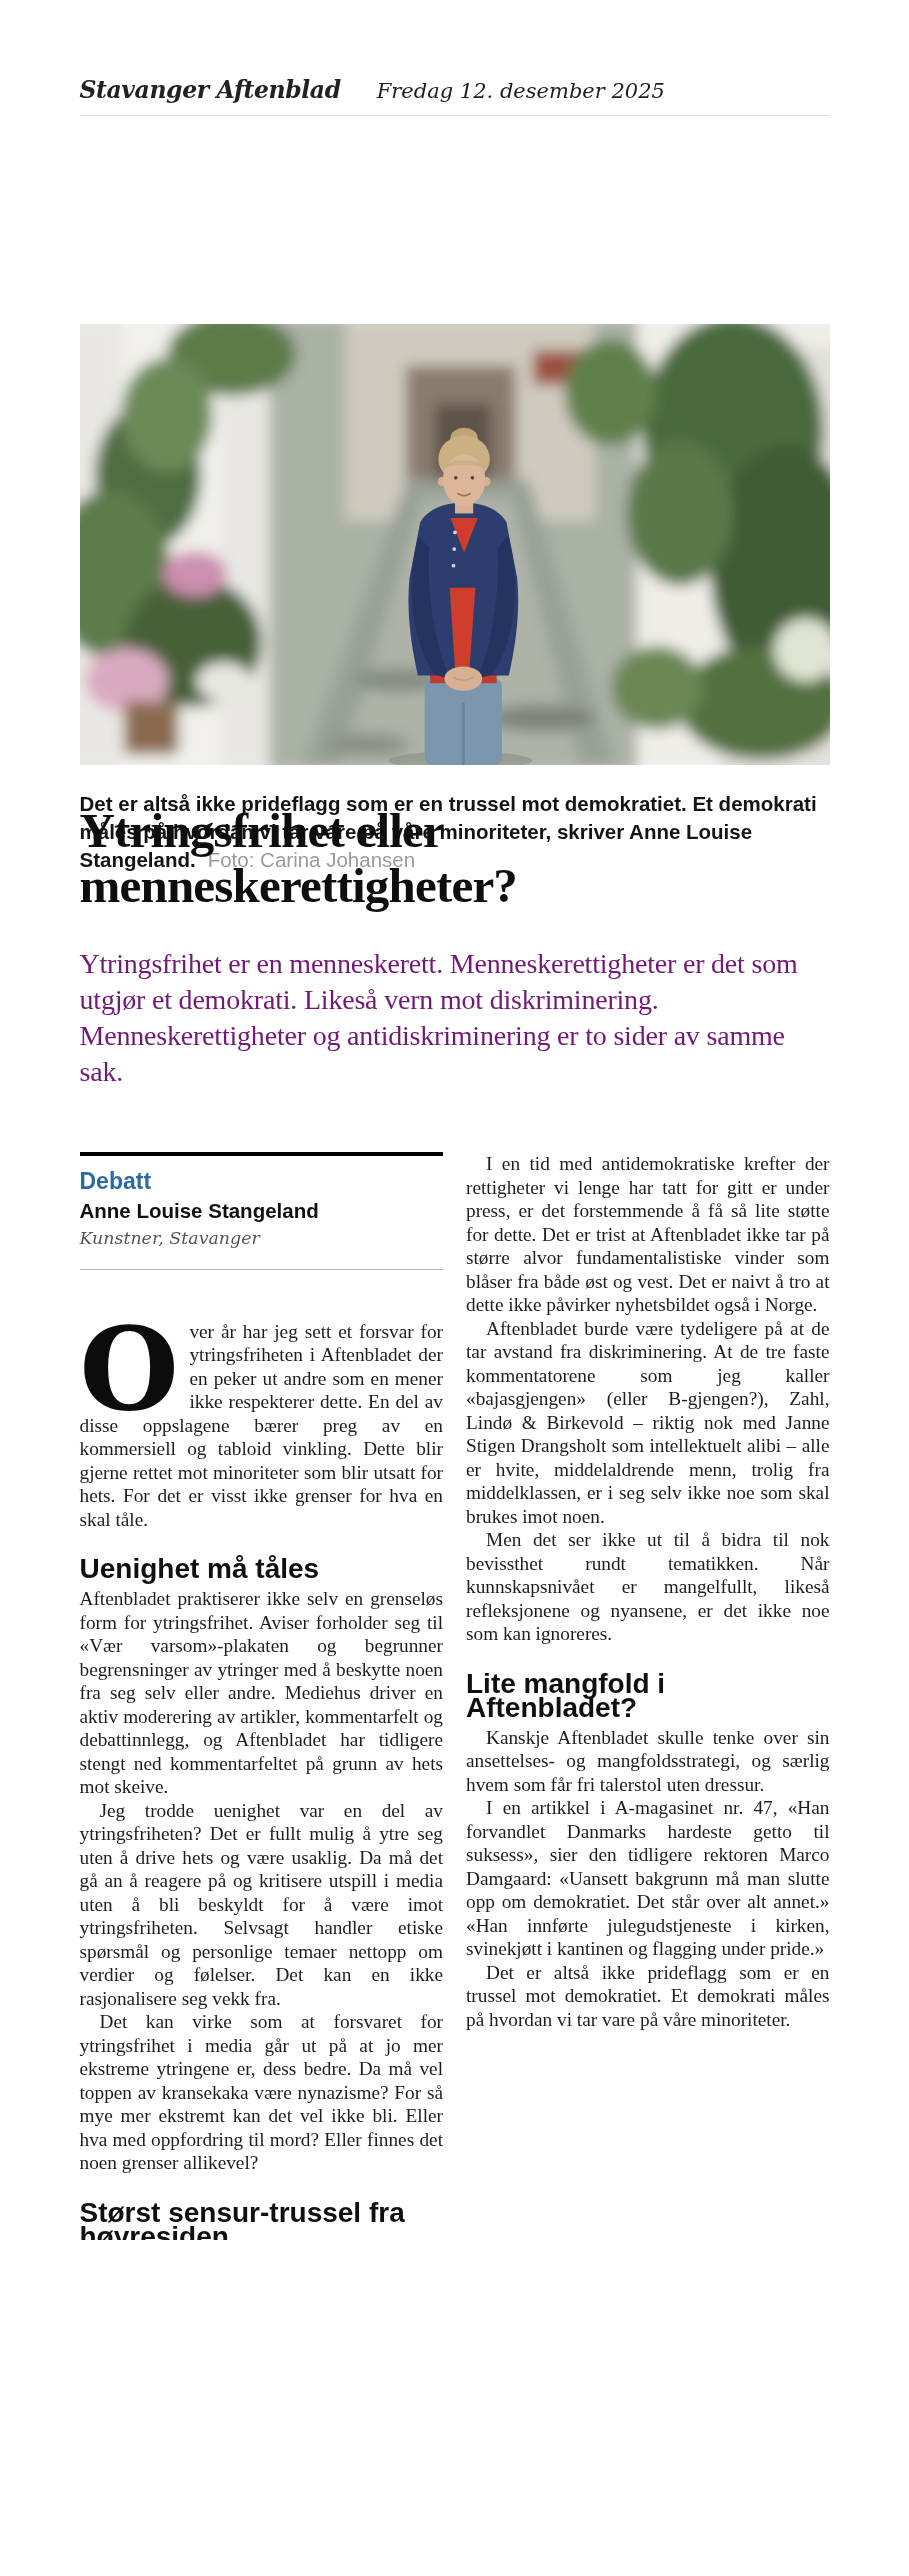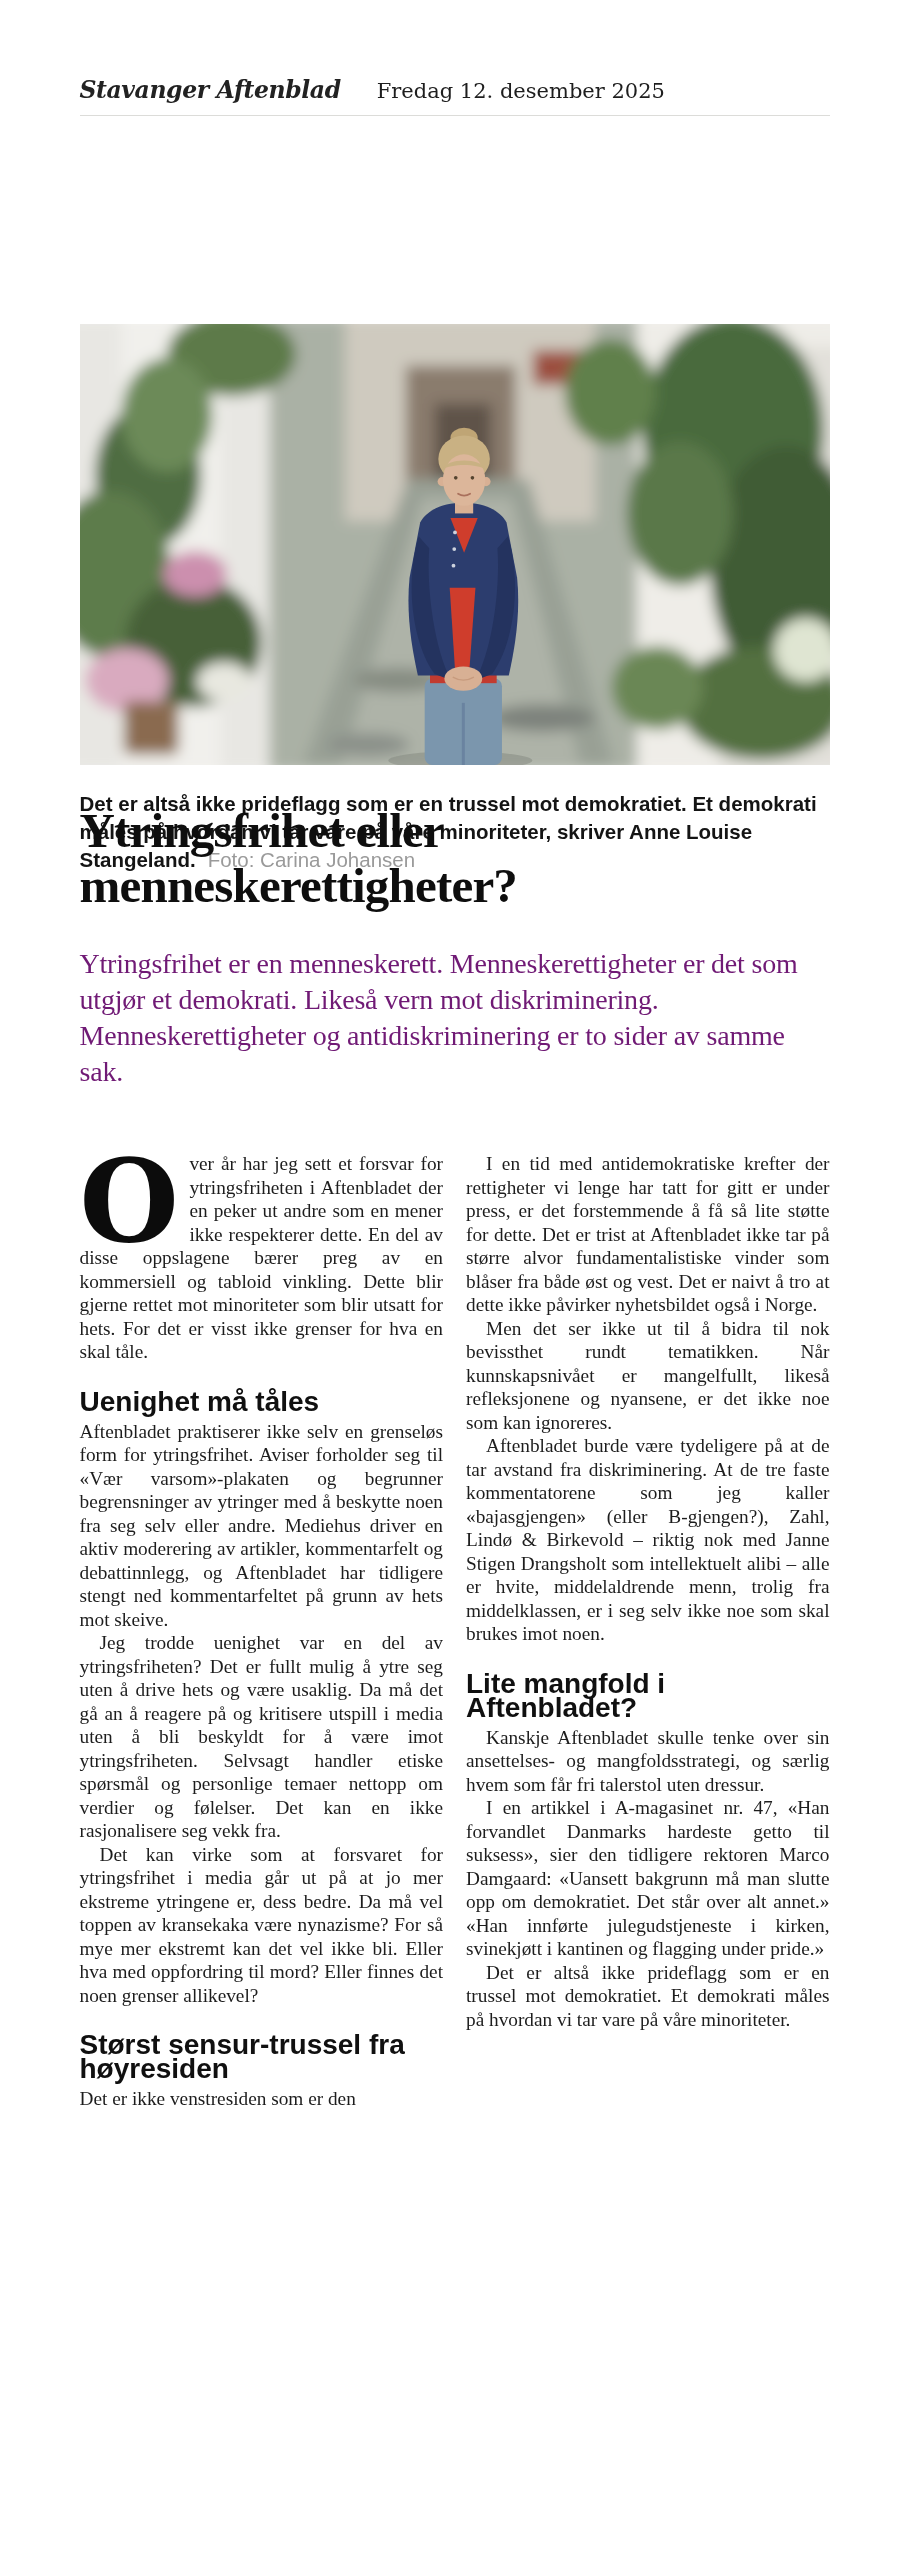--- a/index.html
+++ b/index.html
@@ -4,21 +4,21 @@
 <style>
   html,body{margin:0;padding:0;background:#ffffff;}
   .page{width:909px;height:2240px;background:#fff;position:relative;overflow:hidden;
         font-family:"Liberation Serif",serif;color:#1c1c1c;}
   .content{width:750px;margin:0 auto;}
 
   
   .masthead{padding-top:76px;display:flex;align-items:baseline;gap:36px;}
   .np-logo{font-family:"DejaVu Serif",serif;font-style:italic;font-weight:700;
            font-size:23.5px;color:#222;letter-spacing:-0.4px;}
-  .np-date{font-family:"DejaVu Serif",serif;font-size:21px;color:#1e1e1e;}
+  .np-date{font-family:"DejaVu Serif",serif;font-size:21px;color:#1e1e1e;font-style:italic;}
   .masthead-rule{height:1.5px;background:#dcdcd9;margin-top:10.6px;}
 
   
   figure.photo{margin:208px 0 0 0;padding:0;width:750px;height:441px;}
   figure.photo svg{display:block;width:750px;height:441px;}
 
   figcaption,.caption{margin-top:25px;font-family:"Liberation Sans",sans-serif;
     font-size:20.5px;line-height:28px;font-weight:700;color:#141414;width:749px;}
   .credit{font-weight:400;color:#9a9a9a;padding-left:12px;}
 
@@ -142,35 +142,42 @@
         <span>Det er altså ikke prideflagg som er en trussel mot demokratiet. Et demokrati måles på hvordan vi tar vare på våre minoriteter, skriver Anne Louise Stangeland.</span><span class="credit">Foto: Carina Johansen</span>
       </figcaption>
     </figure>
 
     <h1 class="headline">Ytringsfrihet eller menneskerettigheter?</h1>
     <p class="lede">Ytringsfrihet er en menneskerett. Menneskerettigheter er det som utgjør et demokrati. Likeså vern mot diskriminering. Menneskerettigheter og antidiskriminering er to sider av samme sak.</p>
 
     <div class="columns">
 
       <div class="col">
+        <div class="byline">
+          <div class="rule-thick"></div>
+          <div class="kicker">Debatt</div>
+          <div class="author">Anne Louise Stangeland</div>
+          <div class="role">Kunstner, Stavanger</div>
+          <div class="rule-thin"></div>
+        </div>
 
         <p><span class="dropcap">O</span><span>ver år har jeg sett et forsvar for ytringsfriheten i Aftenbladet der en peker ut andre som en mener ikke respekterer dette. En del av disse oppslagene bærer preg av en kommersiell og tabloid vinkling. Dette blir gjerne rettet mot minoriteter som blir utsatt for hets. For det er visst ikke grenser for hva en skal tåle.</span></p>
 
         <h2 class="subhead">Uenighet må tåles</h2>
         <p>Aftenbladet praktiserer ikke selv en grenseløs form for ytringsfrihet. Aviser forholder seg til «Vær varsom»-plakaten og begrunner begrensninger av ytringer med å beskytte noen fra seg selv eller andre. Mediehus driver en aktiv moderering av artikler, kommentarfelt og debattinnlegg, og Aftenbladet har tidligere stengt ned kommentarfeltet på grunn av hets mot skeive.</p>
         <p class="p-indent">Jeg trodde uenighet var en del av ytringsfriheten? Det er fullt mulig å ytre seg uten å drive hets og være usaklig. Da må det gå an å reagere på og kritisere utspill i media uten å bli beskyldt for å være imot ytringsfriheten. Selvsagt handler etiske spørsmål og personlige temaer nettopp om verdier og følelser. Det kan en ikke rasjonalisere seg vekk fra.</p>
         <p class="p-indent">Det kan virke som at forsvaret for ytringsfrihet i media går ut på at jo mer ekstreme ytringene er, dess bedre. Da må vel toppen av kransekaka være nynazisme? For så mye mer ekstremt kan det vel ikke bli. Eller hva med oppfordring til mord? Eller finnes det noen grenser allikevel?</p>
         <h2 class="subhead">Størst sensur-trussel fra høyresiden</h2>
         <p>Det er ikke venstresiden som er den</p>
       </div>
 
       <div class="col">
         <p class="p-indent">I en tid med antidemokratiske krefter der rettigheter vi lenge har tatt for gitt er under press, er det forstemmende å få så lite støtte for dette. Det er trist at Aftenbladet ikke tar på større alvor fundamentalistiske vinder som blåser fra både øst og vest. Det er naivt å tro at dette ikke påvirker nyhetsbildet også i Norge.</p>
+        <p class="p-indent">Aftenbladet burde være tydeligere på at de tar avstand fra diskriminering. At de tre faste kommentatorene som jeg kaller «bajasgjengen» (eller B-gjengen?), Zahl, Lindø &amp; Birkevold – riktig nok med Janne Stigen Drangsholt som intellektuelt alibi – alle er hvite, middelaldrende menn, trolig fra middelklassen, er i seg selv ikke noe som skal brukes imot noen.</p>
         <p class="p-indent">Men det ser ikke ut til å bidra til nok bevissthet rundt tematikken. Når kunnskapsnivået er mangelfullt, likeså refleksjonene og nyansene, er det ikke noe som kan ignoreres.</p>
-        <p class="p-indent">Aftenbladet burde være tydeligere på at de tar avstand fra diskriminering. At de tre faste kommentatorene som jeg kaller «bajasgjengen» (eller B-gjengen?), Zahl, Lindø &amp; Birkevold – riktig nok med Janne Stigen Drangsholt som intellektuelt alibi – alle er hvite, middelaldrende menn, trolig fra middelklassen, er i seg selv ikke noe som skal brukes imot noen.</p>
         <h2 class="subhead">Lite mangfold i Aftenbladet?</h2>
         <p class="p-indent">Kanskje Aftenbladet skulle tenke over sin ansettelses- og mangfoldsstrategi, og særlig hvem som får fri talerstol uten dressur.</p>
         <p class="p-indent">I en artikkel i A-magasinet nr. 47, «Han forvandlet Danmarks hardeste getto til suksess», sier den tidligere rektoren Marco Damgaard: «Uansett bakgrunn må man slutte opp om demokratiet. Det står over alt annet.» «Han innførte julegudstjeneste i kirken, svinekjøtt i kantinen og flagging under pride.»</p>
         <p class="p-indent">Det er altså ikke prideflagg som er en trussel mot demokratiet. Et demokrati måles på hvordan vi tar vare på våre minoriteter.</p>
       </div>
 
     </div>
   </div>
 </div>
 

